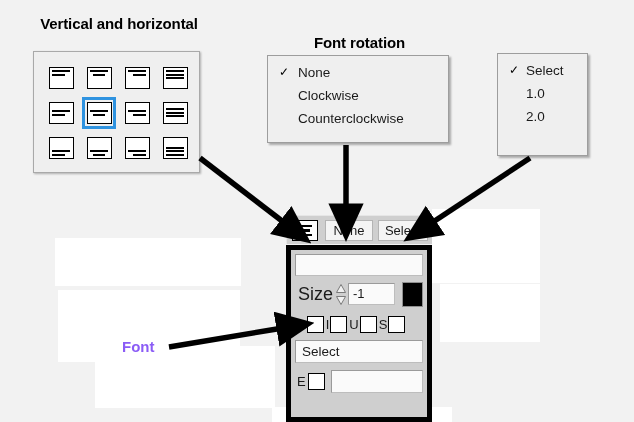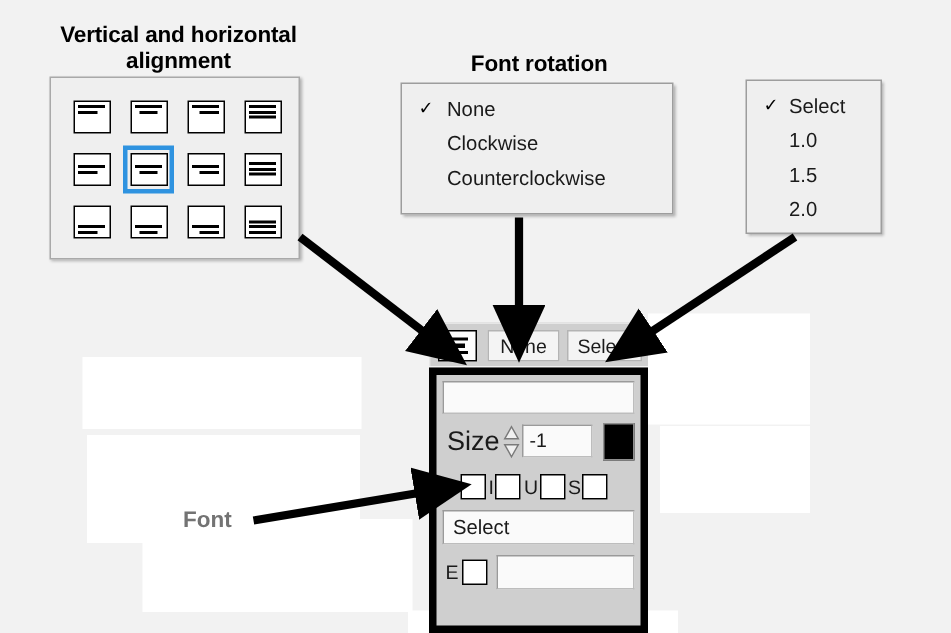--- a/index.html
+++ b/index.html
@@ -98,21 +98,21 @@
   #rotation-panel{left:267px;top:43px;width:182px;height:88px;padding-top:5px;}
   #spacing-panel{left:497px;top:41px;width:91px;height:103px;padding-top:5px;}
   #spacing-panel .ddrow{padding-left:28px;}
 
   
   .arrows{position:absolute;left:0;top:0;width:634px;height:422px;pointer-events:none;}
 
   
   #font-label{
     position:absolute;left:122px;top:326px;
-    font-weight:bold;font-size:15px;color:#737373;
+    font-weight:bold;font-size:15px;color:#8b5cf6;
   }
 
   
   #toolbar-strip{
     position:absolute;left:286px;top:203px;width:146px;height:29px;
     background:#cfcfcf;
     border-top:1px solid #e6e6e6;
     border-left:1px solid #e6e6e6;
     box-sizing:border-box;
   }
@@ -204,21 +204,20 @@
 
   <div class="bgblock" style="left:55px;top:226px;width:186px;height:48px;"></div>
   <div class="bgblock" style="left:58px;top:278px;width:182px;height:72px;"></div>
   <div class="bgblock" style="left:95px;top:334px;width:180px;height:62px;"></div>
   <div class="bgblock" style="left:432px;top:197px;width:108px;height:74px;"></div>
   <div class="bgblock" style="left:440px;top:272px;width:100px;height:58px;"></div>
   <div class="bgblock" style="left:272px;top:395px;width:180px;height:27px;"></div>
 
   <div class="caption" style="left:14px;top:3px;width:210px;">
     <div>Vertical and horizontal</div>
-    <div>alignment</div>
   </div>
   <div class="caption" style="left:272px;top:22px;width:175px;">Font rotation</div>
 
   <div class="panel" id="align-panel">
     <div class="align-grid">
 
       <div class="align-cell">
         <div class="align-box vtop hleft">
           <span class="ln w1"></span>
             <span class="ln w2"></span>
@@ -316,24 +315,20 @@
   </div>
 
   <div class="ddpanel" id="spacing-panel">
     <div class="ddrow">
       <span class="chk">✓</span>
       <span>Select</span>
     </div>
     <div class="ddrow">
       <span class="chk"></span>
       <span>1.0</span>
-    </div>
-    <div class="ddrow">
-      <span class="chk"></span>
-      <span>1.5</span>
     </div>
     <div class="ddrow">
       <span class="chk"></span>
       <span>2.0</span>
     </div>
   </div>
 
   <div id="toolbar-strip">
     <div class="tb-btn" id="tb-align">
       <span class="minibox">

